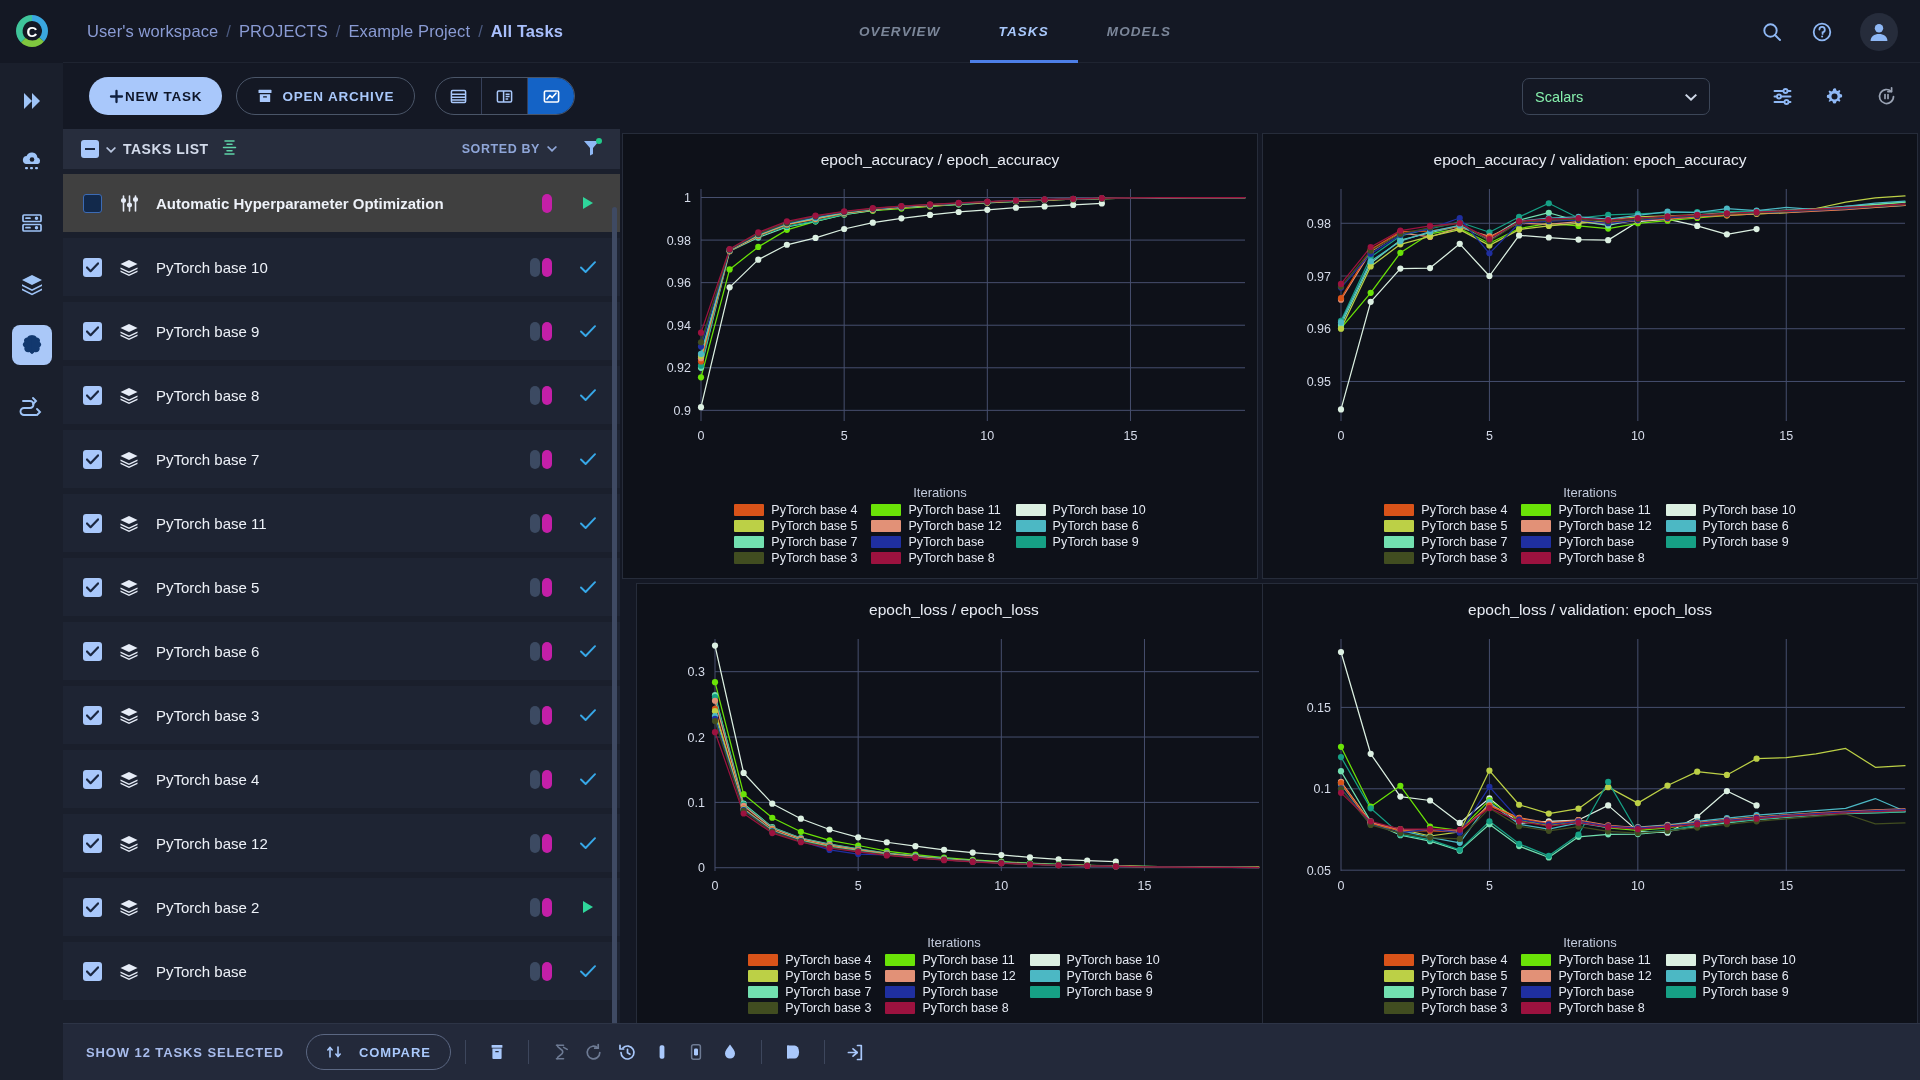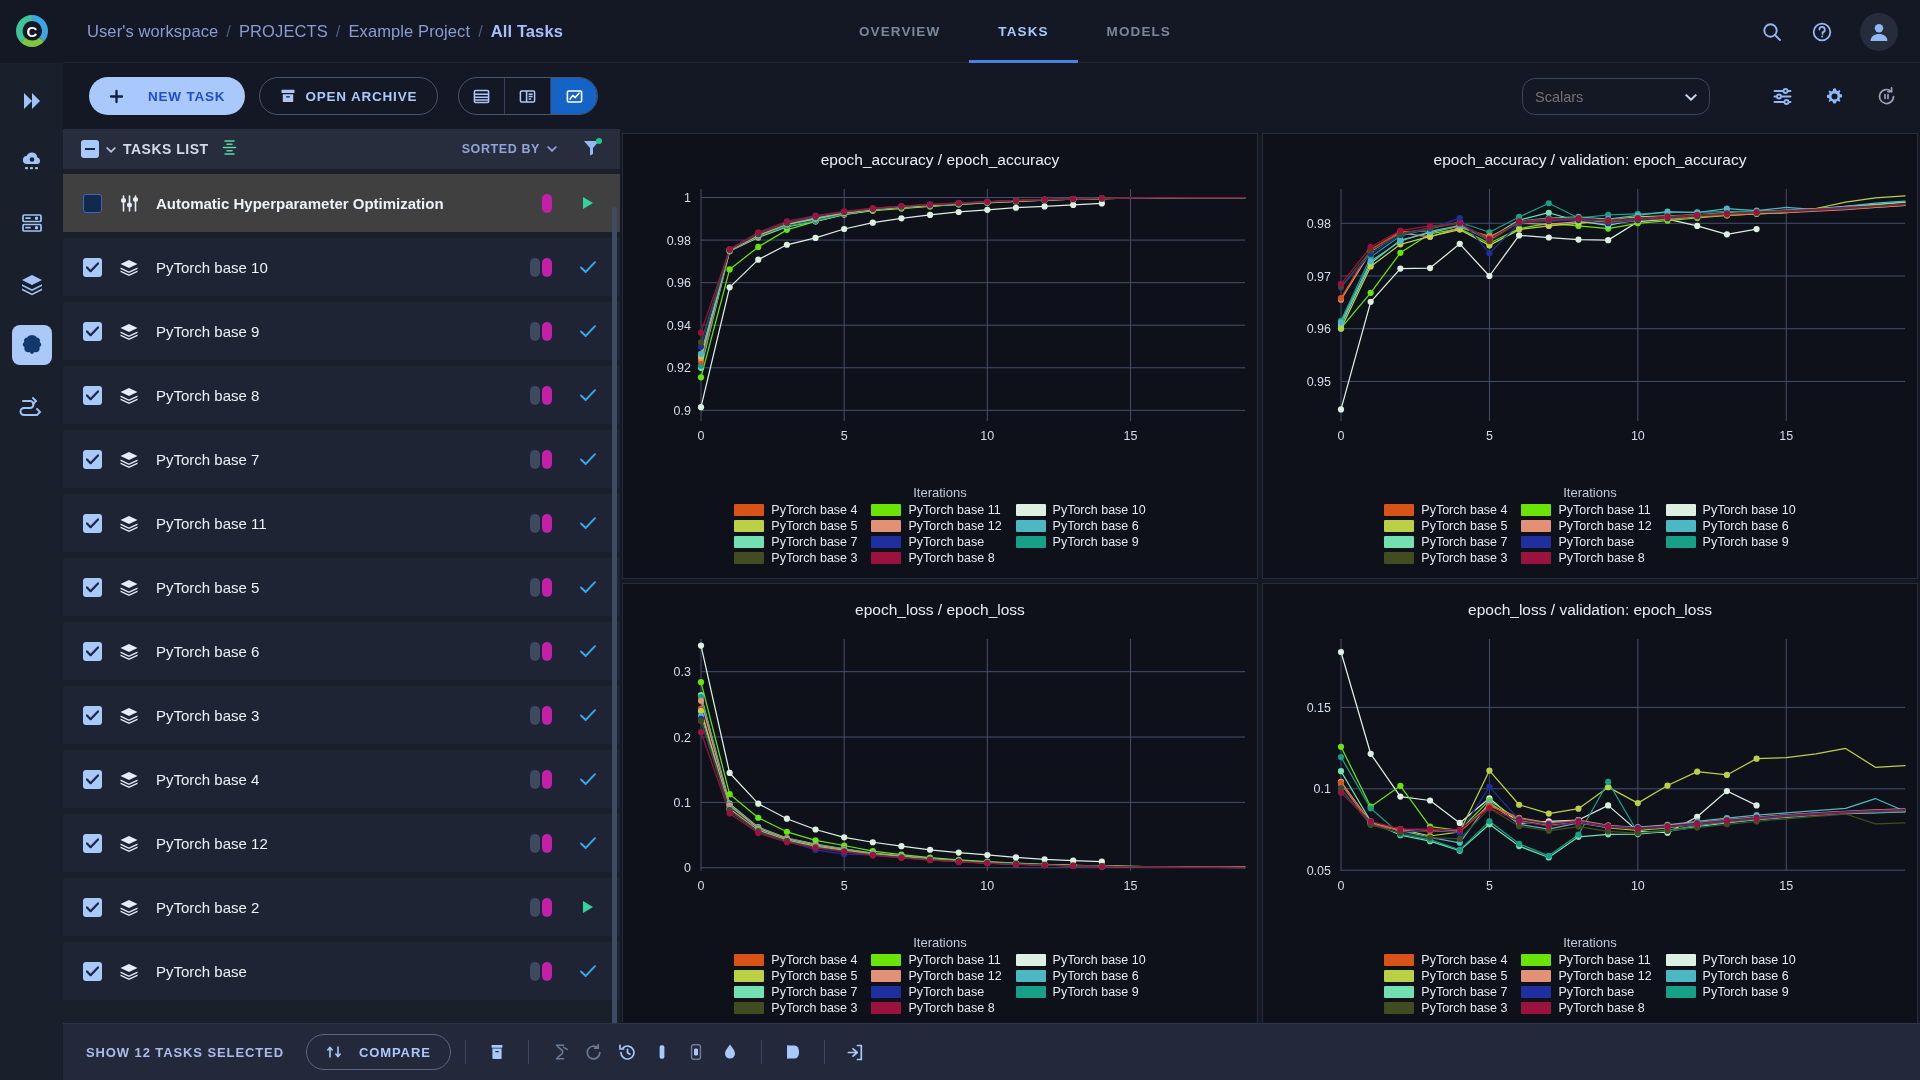--- a/index.html
+++ b/index.html
@@ -30,21 +30,21 @@
   .crumb.active { color: #a9bffc; font-weight: 700; }
   .crumb-sep { color: #4b5a80; }
 
   #maintabs {
     position: absolute; left: 830px; top: 0; height: 63px;
     display: flex; align-items: stretch; gap: 0;
   }
   .mtab {
     display: flex; align-items: center; padding: 0 29px;
     font-size: 13.5px; font-weight: 700; letter-spacing: 1.1px;
-    color: #7b8699; position: relative;
+    color: #7b8699; position: relative; font-style: italic;
   }
   .mtab.sel { color: #a9c8fb; }
   .mtab.sel::after {
     content: ""; position: absolute; left: 0; right: 0; bottom: 0; height: 3px;
     background: #4d7fe8;
   }
 
   #topright {
     position: absolute; right: 22px; top: 0; height: 63px;
     display: flex; align-items: center; gap: 26px;
@@ -70,23 +70,23 @@
 
   
   #actionbar {
     position: absolute; left: 63px; top: 63px; width: 1857px; height: 66px;
     background: #141824;
     display: flex; align-items: center;
   }
   #btn-newtask {
     margin-left: 26px;
     height: 38px; padding: 0 20px; border-radius: 19px;
-    background: #a9c8fb; color: #1d4ed8;
+    background: #a9c8fb; color: #0f172a;
     font-size: 13.5px; font-weight: 700; letter-spacing: .8px;
-    display: flex; align-items: center; gap: 24px;
+    display: flex; align-items: center; gap: 1px;
   }
   #btn-openarchive {
     margin-left: 14px;
     height: 38px; padding: 0 20px; border-radius: 19px;
     border: 1px solid #4a5568; color: #a9c8fb; background: transparent;
     font-size: 13.5px; font-weight: 700; letter-spacing: .8px;
     display: flex; align-items: center; gap: 9px;
   }
   #viewtoggle {
     margin-left: 20px; height: 38px; display: flex; align-items: stretch;
@@ -94,23 +94,23 @@
   }
   .vt {
     width: 46px; display: flex; align-items: center; justify-content: center;
     border-right: 1px solid #36405a; color: #a9c8fb;
   }
   .vt:last-child { border-right: none; }
   .vt.sel { background: #1463c6; color: #fff; }
 
   #scalars-select {
     position: absolute; right: 210px; top: 15px;
-    width: 188px; height: 37px; border: 1px solid #3c4658; border-radius: 13px;
+    width: 188px; height: 37px; border: 1px solid #3c4658; border-radius: 7px;
     display: flex; align-items: center; padding: 0 12px;
-    color: #737373; font-size: 14.5px; background: #141824;
+    color: #86efac; font-size: 14.5px; background: #141824;
   }
   #scalars-select .caret { margin-left: auto; }
   #ab-icons {
     position: absolute; right: 22px; top: 15px; height: 37px;
     display: flex; align-items: center; gap: 28px;
   }
 
   
   #tasklist {
     position: absolute; left: 63px; top: 129px; width: 557px; height: 894px;
@@ -164,21 +164,21 @@
   #charts {
     position: absolute; left: 620px; top: 129px; width: 1300px; height: 894px;
     background: #141824;
   }
   .panel {
     position: absolute; background: #0e1119;
     border: 1px solid #262c3a;
   }
   #p1 { left: 2px;   top: 4px;   width: 636px; height: 446px; }
   #p2 { left: 642px; top: 4px;   width: 656px; height: 446px; }
-  #p3 { left: 2px;   top: 454px; width: 636px; height: 446px; }
+  #p3 { left: 16px;   top: 454px; width: 636px; height: 446px; }
   #p4 { left: 642px; top: 454px; width: 656px; height: 446px; }
   .ptitle {
     text-align: center; margin-top: 17px;
     font-size: 15.5px; color: #e8ecf4; font-weight: 400;
   }
   .plotwrap { position: relative; margin-top: 6px; }
   .legend {
     position: absolute; left: 0; right: 0; bottom: 13px;
     display: flex; flex-direction: column; align-items: center;
   }

